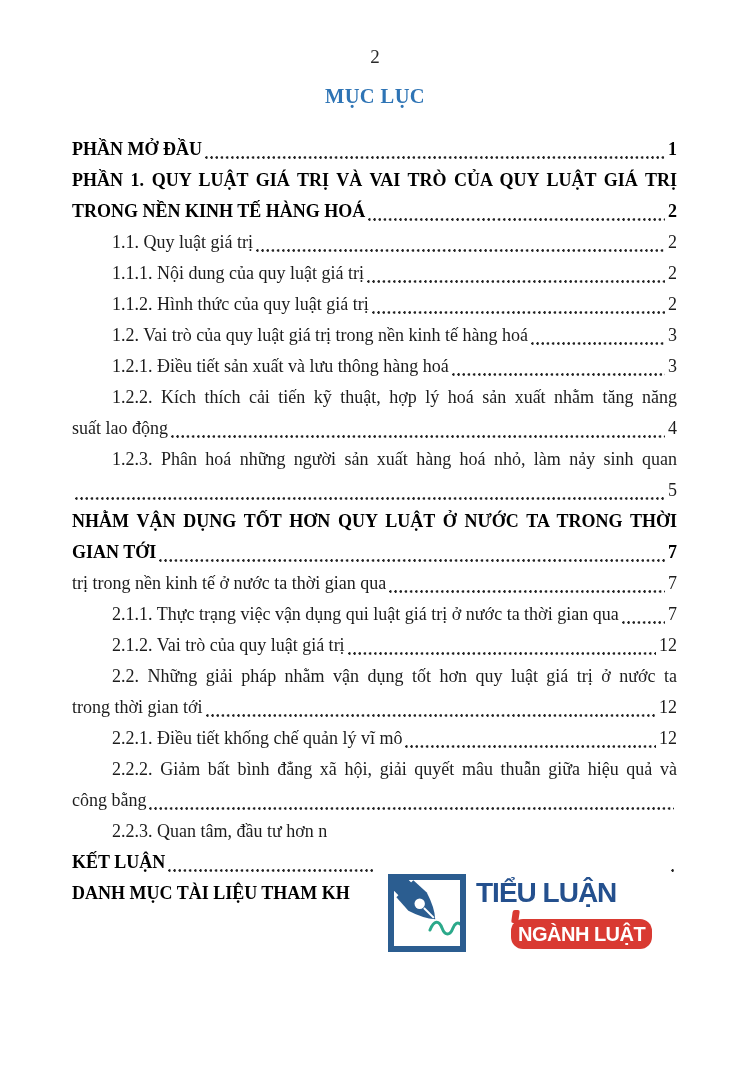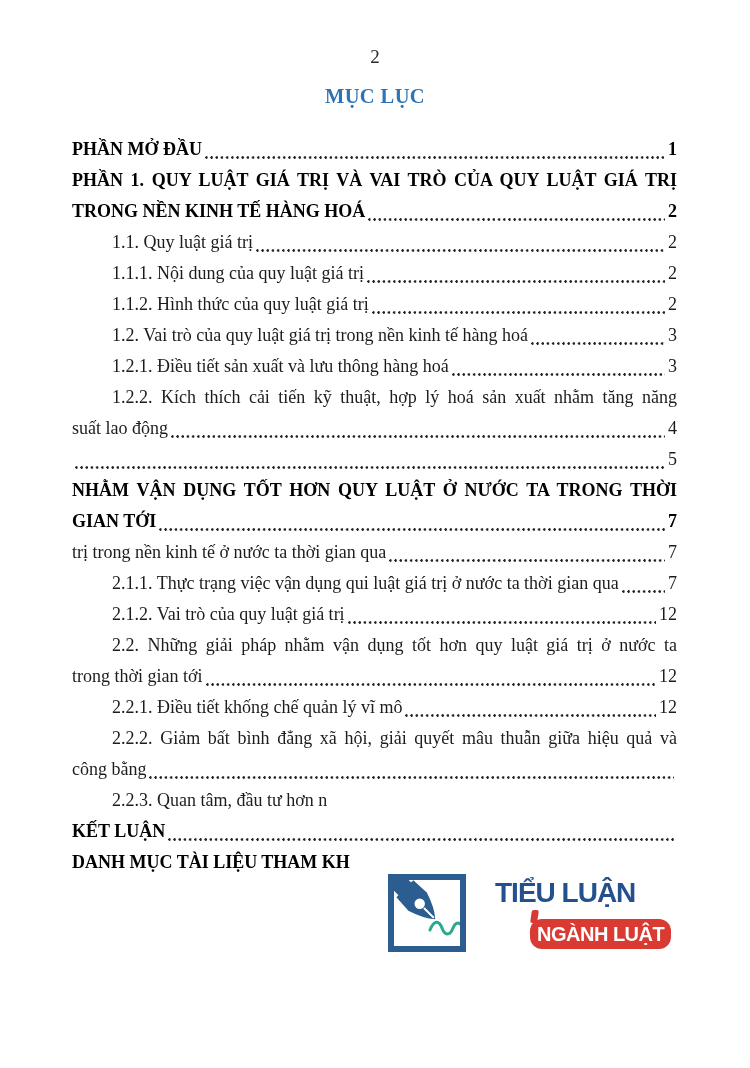--- a/index.html
+++ b/index.html
@@ -46,21 +46,21 @@
   
   .logo{
     position:absolute;top:863px;left:375px;width:295px;height:106px;
     background:#ffffff;
     font-family:"Liberation Sans","DejaVu Sans",sans-serif;
   }
   .pen-box{
     position:absolute;top:11px;left:13px;width:66px;height:66px;
     border:6px solid #2b5d90;background:#fff;
   }
-  .logo-text{position:absolute;top:0;left:120px;width:186px;height:100%;}
+  .logo-text{position:absolute;top:0;left:101px;width:186px;height:100%;}
   .logo-line1{
     position:absolute;top:14px;left:0;
     font-size:28px;font-weight:bold;color:#24508e;letter-spacing:-1px;
   }
   .logo-line2{
     position:absolute;top:56px;left:35px;height:30px;
     background:#d93a32;color:#ffffff;
     font-size:20px;font-weight:bold;letter-spacing:-0.5px;
     line-height:30px;padding:0 7px;border-radius:12px;
   }
@@ -117,20 +117,23 @@
         <span class="dots"></span>
         <span class="p">3</span>
       </div>
     <div class="row ind just">
         <span class="t">1.2.2. Kích thích cải tiến kỹ thuật, hợp lý hoá sản xuất nhằm tăng năng</span>
       </div>
     <div class="row">
         <span class="t">suất lao động</span>
         <span class="dots"></span>
         <span class="p">4</span>
+      </div>
+    <div class="row ind just">
+        <span class="t">1.2.3. Phân hoá những người sản xuất hàng hoá nhỏ, làm nảy sinh quan</span>
       </div>
     <div class="row">
         <span class="dots"></span>
         <span class="p">5</span>
       </div>
     <div class="row b just">
         <span class="t">NHẰM VẬN DỤNG TỐT HƠN QUY LUẬT Ở NƯỚC TA  TRONG THỜI</span>
       </div>
     <div class="row b">
         <span class="t">GIAN TỚI</span>

